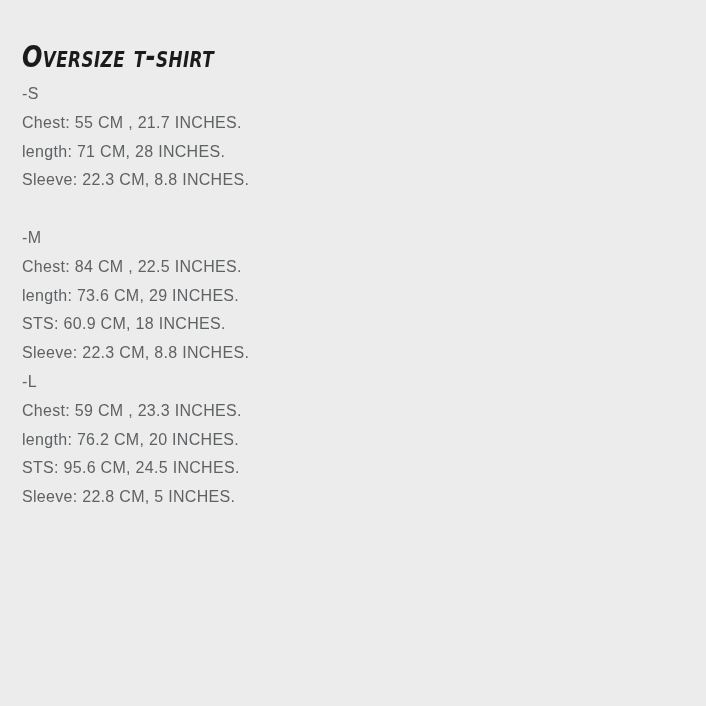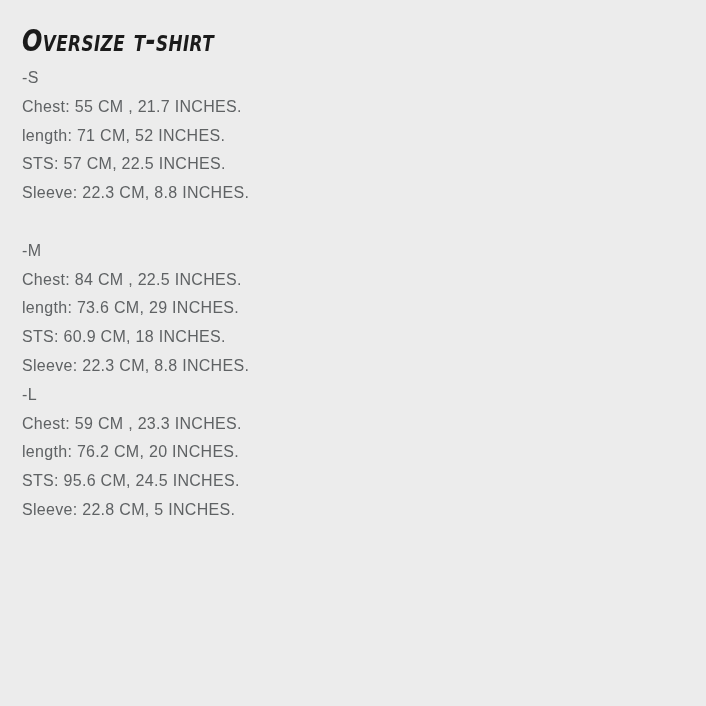--- a/index.html
+++ b/index.html
@@ -7,21 +7,21 @@
     padding: 0;
   }
   body {
     width: 706px;
     height: 706px;
     background: #ececec;
     overflow: hidden;
     font-family: "Liberation Sans", sans-serif;
   }
   .page {
-    padding: 24px 20px 0 22px;
+    padding: 40px 20px 0 22px;
   }
   .page-title {
     margin: 0 0 6px 0;
     font-family: "DejaVu Sans", sans-serif;
     font-style: italic;
     font-variant: small-caps;
     font-weight: 600;
     font-size: 30px;
     line-height: 34px;
     letter-spacing: 0.5px;
@@ -45,22 +45,21 @@
 </head>
 <body>
 
 <main class="page">
 
   <h1 class="page-title">Oversize t-shirt</h1>
 
   <section class="size-section section-gap">
     <p>-S</p>
     <p>Chest: 55 CM , 21.7 INCHES.</p>
-    <p>length: 71 CM, 52 INCHES.</p>
-    <p>STS: 57 CM, 22.5 INCHES.</p>
+    <p>length: 71 CM, 28 INCHES.</p>
     <p>Sleeve: 22.3 CM, 8.8 INCHES.</p>
   </section>
 
   <section class="size-section">
     <p>-M</p>
     <p>Chest: 84 CM , 22.5 INCHES.</p>
     <p>length: 73.6 CM, 29 INCHES.</p>
     <p>STS: 60.9 CM, 18 INCHES.</p>
     <p>Sleeve: 22.3 CM, 8.8 INCHES.</p>
   </section>

